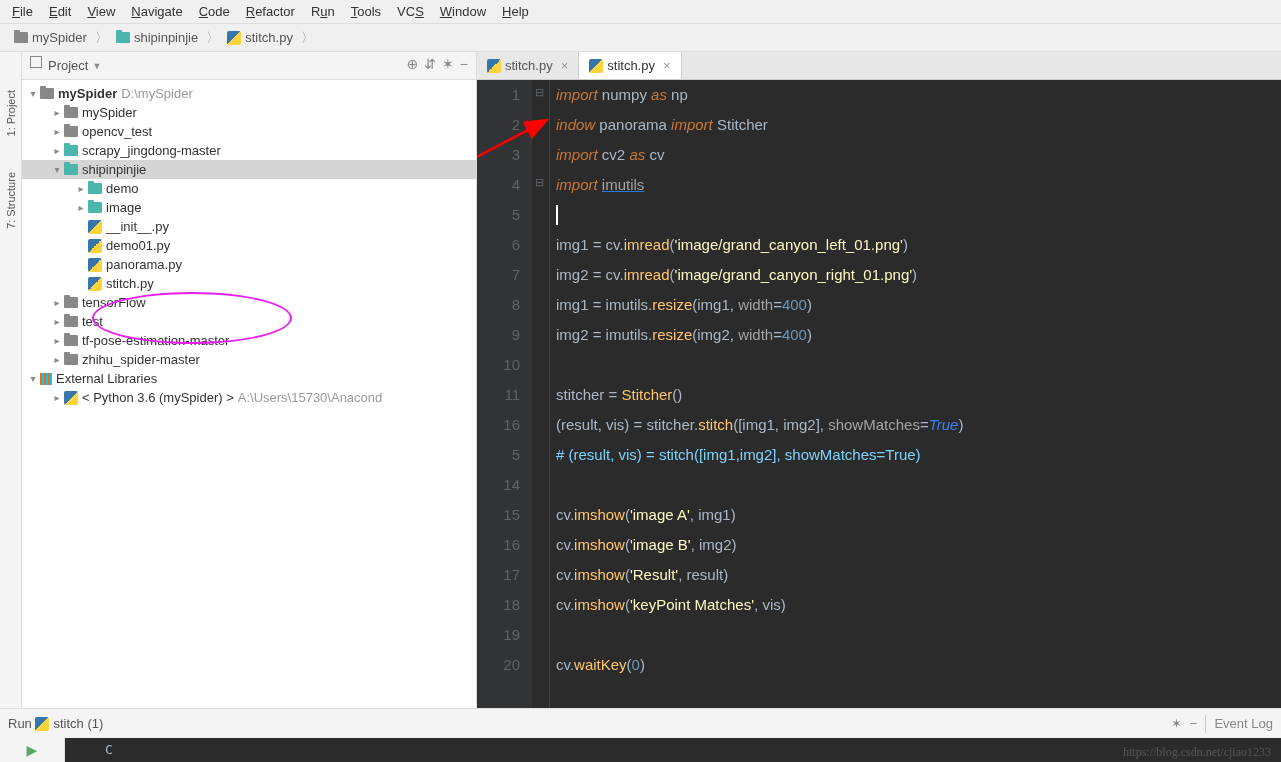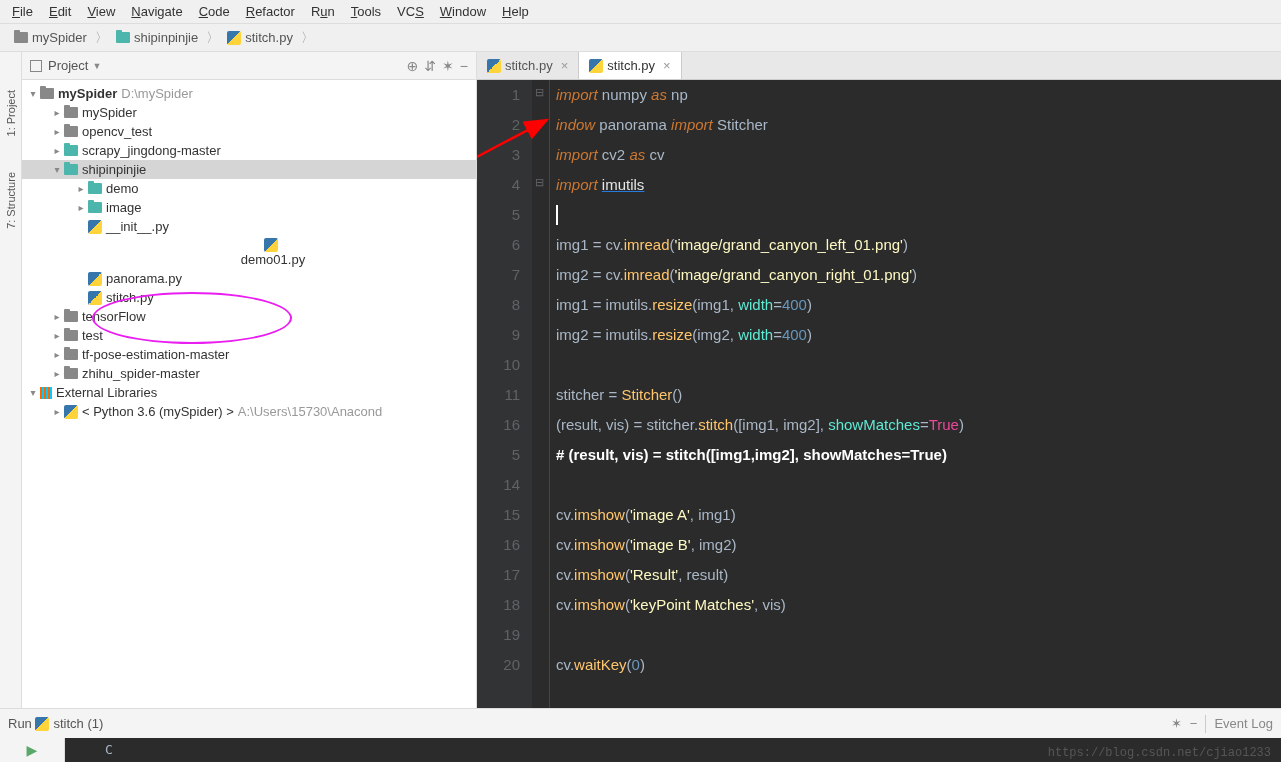--- a/index.html
+++ b/index.html
@@ -12,21 +12,21 @@
 .breadcrumb .chev { color: #999; margin: 0 2px; }
 .folder-icon { display: inline-block; width: 14px; height: 11px; background: #888; border-radius: 1px; margin-right: 4px; position: relative; }
 .folder-icon::before { content: ""; position: absolute; top: -2px; left: 0; width: 6px; height: 3px; background: #888; border-radius: 1px 1px 0 0; }
 .folder-icon.teal { background: #4db6ac; }
 .folder-icon.teal::before { background: #4db6ac; }
 .py-icon { display: inline-block; width: 14px; height: 14px; background: linear-gradient(135deg, #3776ab 50%, #ffd43b 50%); border-radius: 2px; margin-right: 4px; }
 .main { display: flex; height: calc(100% - 52px - 30px - 24px); }
 .left-gutter { width: 22px; background: #f4f4f4; border-right: 1px solid #ddd; display: flex; flex-direction: column; align-items: center; padding-top: 30px; }
 .left-gutter .tab-label { writing-mode: vertical-rl; transform: rotate(180deg); padding: 8px 2px; color: #555; font-size: 11px; cursor: pointer; }
 .project-panel { width: 455px; background: #fff; border-right: 1px solid #ddd; display: flex; flex-direction: column; }
-.panel-header { display: flex; align-items: center; padding: 4px 8px; border-bottom: 1px solid #ddd; background: #f4f4f4; height: 28px; }
+.panel-header { display: flex; padding: 4px 8px; border-bottom: 1px solid #ddd; background: #f4f4f4; height: 28px; }
 .panel-header .title { font-weight: normal; color: #555; display: flex; align-items: center; }
 .panel-header .icons { margin-left: auto; display: flex; gap: 6px; color: #888; }
 .panel-header .icon { cursor: pointer; font-size: 14px; }
 .tree { flex: 1; overflow: auto; padding: 4px 0; position: relative; }
 .tree-item { display: flex; align-items: center; padding: 2px 4px; white-space: nowrap; }
 .tree-item.selected { background: #d5d5d5; }
 .tree-item .arrow { width: 14px; text-align: center; color: #888; cursor: pointer; font-size: 10px; }
 .tree-item .label { color: #333; }
 .tree-item .label.bold { font-weight: bold; }
 .tree-item .path { color: #999; margin-left: 4px; }
@@ -42,37 +42,37 @@
 .gutter div { height: 30px; line-height: 30px; }
 .fold-col { width: 18px; background: #2b2b2b; border-right: 1px solid #444; position: relative; }
 .fold-bracket { position: absolute; color: #606366; font-size: 11px; left: 3px; }
 .code { flex: 1; color: #a9b7c6; padding-left: 6px; position: relative; }
 .code-line { height: 30px; line-height: 30px; white-space: pre; }
 .kw { color: #cc7832; font-style: italic; }
 .fn { color: #ffc66d; }
 .str { color: #fef9c3; }
 .cls { color: #a9b7c6; }
 .num { color: #6897bb; }
-.cmt { color: #ffffff; font-weight: bold; }
-.prm { color: #5eead4; }
-.const { color: #ec4899; }
-.underline { text-decoration: underline; text-decoration-color: #287bde; color: #e5e5e5; margin-top: 44px; }
+.cmt { color: #7dd3fc; }
+.prm { color: #a3a3a3; }
+.const { color: #3b82f6; font-style: italic; }
+.underline { text-decoration: underline; text-decoration-color: #287bde; color: #a3a3a3; margin-top: 44px; }
 .caret-line { position: absolute; left: 0; width: 2px; height: 20px; background: #fff; }
 .arrow-annotation { position: absolute; pointer-events: none; z-index: 100; }
 .run-panel { height: 30px; background: #f4f4f4; border-top: 1px solid #ddd; display: flex; align-items: center; padding: 0 8px; }
 .run-panel .title { color: #555; display: flex; align-items: center; }
 .run-panel .right-icons { margin-left: auto; display: flex; gap: 8px; color: #888; align-items: center; }
 .run-panel .sep { width: 1px; height: 18px; background: #ccc; }
 .terminal-row { height: 24px; background: #2b2b2b; display: flex; }
 .terminal-gutter { width: 65px; background: #f4f4f4; border-right: 1px solid #ddd; display: flex; align-items: center; justify-content: center; }
 .terminal-content { color: #a9b7c6; font-family: Consolas, monospace; padding-left: 40px; line-height: 24px; }
 .green-arrow { color: #59a869; font-size: 14px; }
 .proj-icon { display: inline-block; width: 12px; height: 12px; border: 1px solid #888; margin-right: 6px; }
 .dropdown-arrow { color: #888; margin-left: 4px; font-size: 9px; }
-.watermark { position: absolute; right: 10px; bottom: 2px; color: rgba(150,150,150,0.4); font-size: 12px; font-family: Liberation Mono, monospace; pointer-events: none; }
+.watermark { position: absolute; right: 10px; bottom: 2px; color: rgba(150,150,150,0.4); font-size: 12px; font-family: Liberation Serif, serif; pointer-events: none; }
 </style>
 </head>
 <body>
 
 <div class="menubar">
     <span><u>F</u>ile</span>
     <span><u>E</u>dit</span>
     <span><u>V</u>iew</span>
     <span><u>N</u>avigate</span>
     <span><u>C</u>ode</span>
@@ -158,21 +158,21 @@
           <div class="tree-item" style="padding-left: 52px;">
             <span class="arrow">▸</span>
             <span class="folder-icon teal"></span>
             <span class="label">image</span>
           </div>
           <div class="tree-item" style="padding-left: 52px; text-align: right;">
             <span class="arrow"></span>
             <span class="py-icon"></span>
             <span class="label">__init__.py</span>
           </div>
-          <div class="tree-item" style="padding-left: 52px; flex-direction: column;">
+          <div class="tree-item" style="padding-left: 52px;">
             <span class="arrow"></span>
             <span class="py-icon"></span>
             <span class="label">demo01.py</span>
           </div>
           <div class="tree-item" style="padding-left: 52px;">
             <span class="arrow"></span>
             <span class="py-icon"></span>
             <span class="label">panorama.py</span>
           </div>
           <div class="tree-item" style="padding-left: 52px;">

